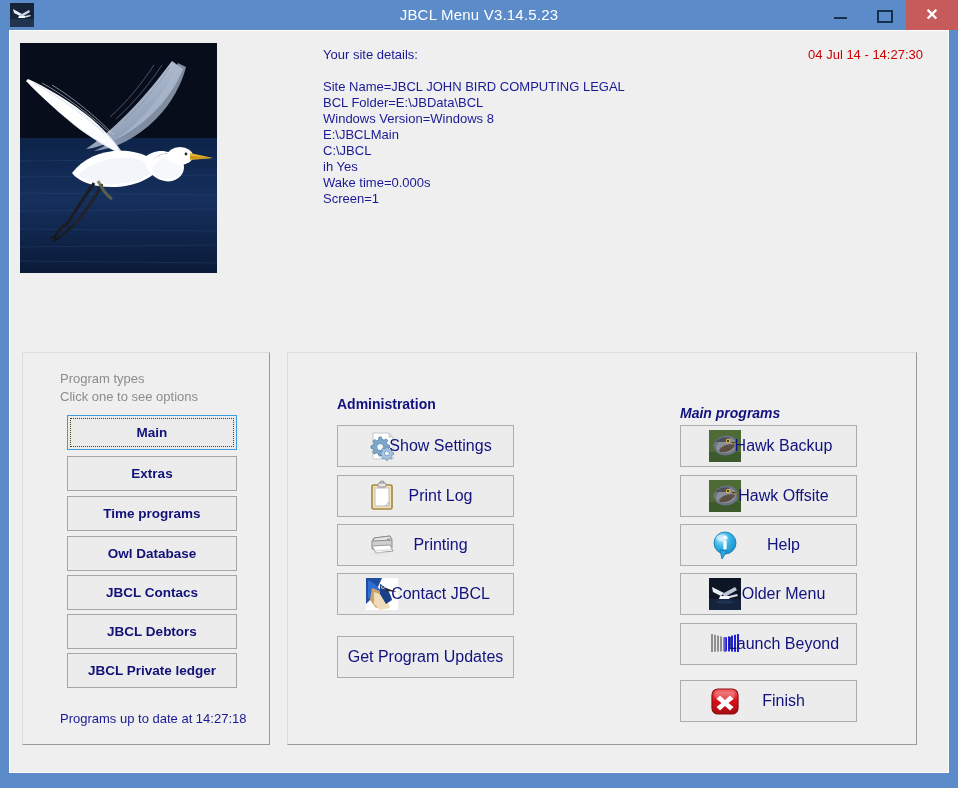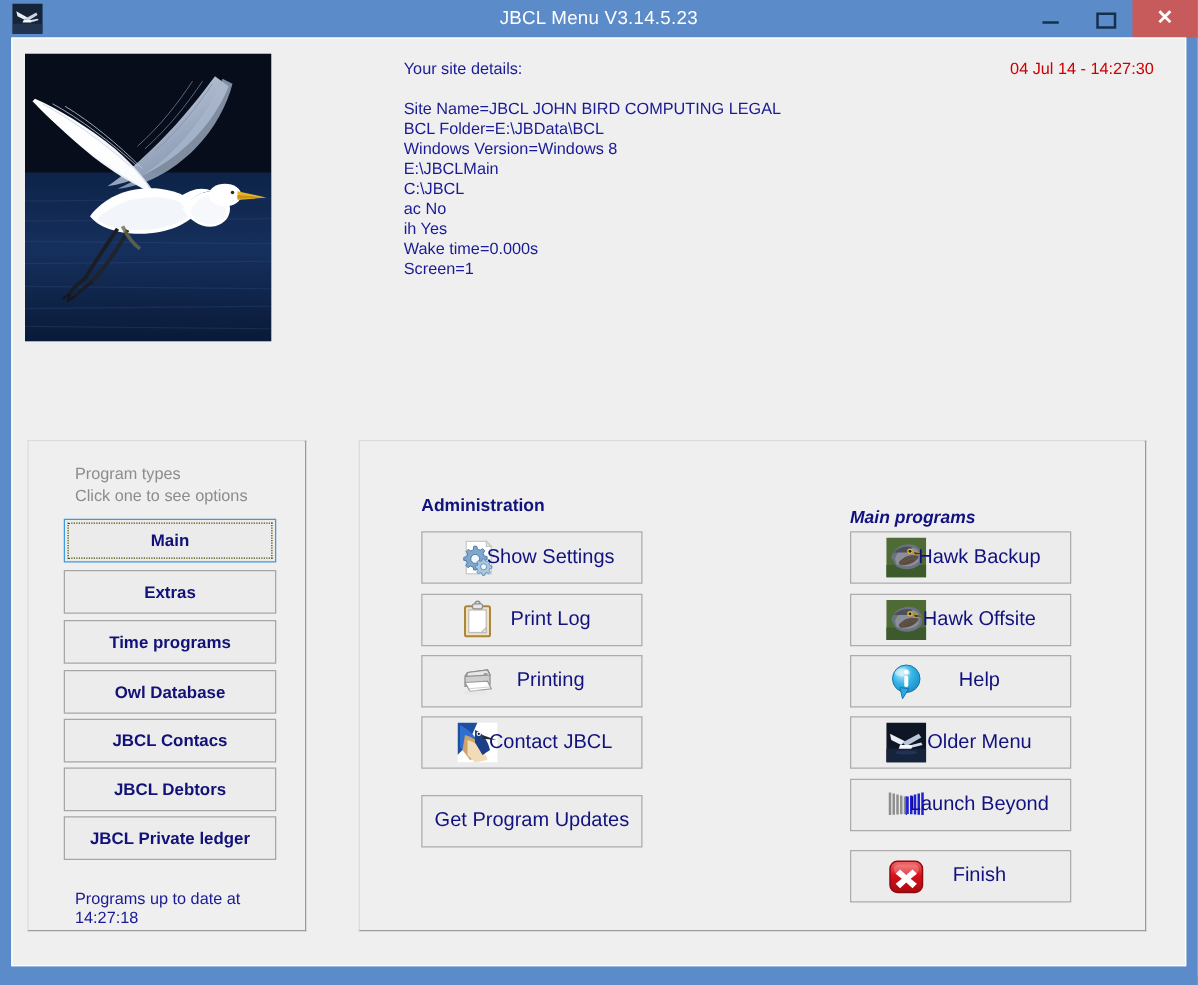--- a/index.html
+++ b/index.html
@@ -65,31 +65,31 @@
   .details .hdr .lbl{position:absolute;left:0;top:0;text-align:center;}
   .details .stamp{position:absolute;right:0;top:0;color:#cc0000;}
   .details .lines{margin-top:14px;}
   .details .lines div{white-space:pre;}
   
   .panel{
     position:absolute;background:#efefef;
     border:1px solid #dcdcdc;border-right-color:#9a9a9a;border-bottom-color:#9a9a9a;
     box-sizing:border-box;
   }
-  .panel-left{left:12px;top:321px;width:223px;height:393px;}
+  .panel-left{left:12px;top:321px;width:248px;height:393px;}
   .panel-right{left:277px;top:321px;width:630px;height:393px;}
   .ptypes-cap{
     position:absolute;left:37px;top:17px;color:#8c8c8c;font-size:13px;line-height:18px;
   }
   .status-line{
     position:absolute;left:37px;top:358px;color:#1a1a96;font-size:13px;
   }
   
   .typebtn{
-    position:absolute;left:28px;width:170px;height:35px;
+    position:absolute;left:44px;width:170px;height:35px;
     background:#ececec;border:1px solid #a6a6a6;box-sizing:border-box;
     color:#111178;font-size:13.5px;font-weight:bold;
     text-align:center;line-height:33px;cursor:default;
   }
   .typebtn.sel{
     border:1px solid #3c9bdc;background:#ebebeb;
   }
   .typebtn.sel .focus{
     position:absolute;left:2px;top:2px;right:2px;bottom:2px;
     border:1px dotted #4a4a00;pointer-events:none;
@@ -221,21 +221,20 @@
       <div class="hdr">
         <span class="lbl">Your site details:</span>
         <span class="stamp">04 Jul 14 - 14:27:30</span>
       </div>
       <div class="lines">
         <div>Site Name=JBCL JOHN BIRD COMPUTING LEGAL</div>
         <div>BCL Folder=E:\JBData\BCL</div>
         <div>Windows Version=Windows 8</div>
         <div>E:\JBCLMain</div>
         <div>C:\JBCL</div>
-        <div>ac No</div>
         <div>ih Yes</div>
         <div>Wake time=0.000s</div>
         <div>Screen=1</div>
       </div>
     </div>
 
     <div class="panel panel-left">
       <div class="ptypes-cap">
         <div>Program types</div>
         <div>Click one to see options</div>

